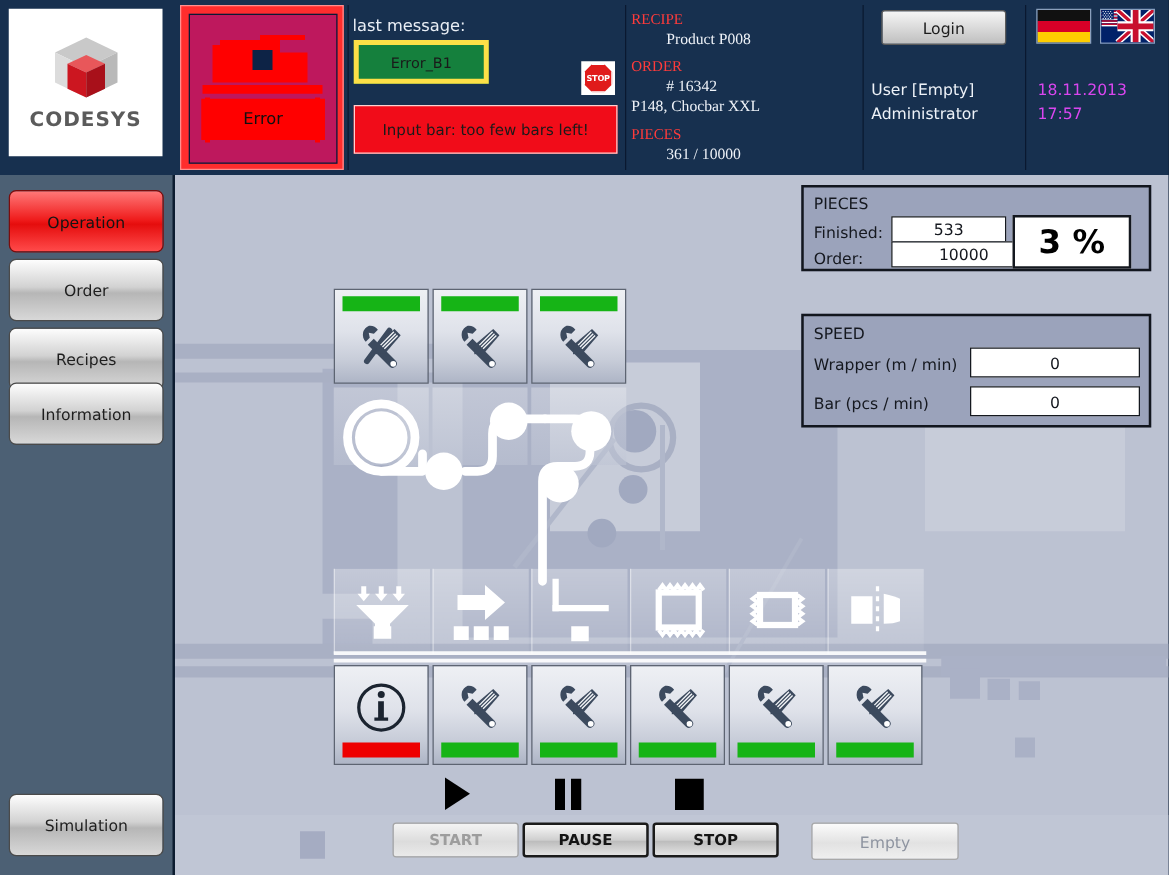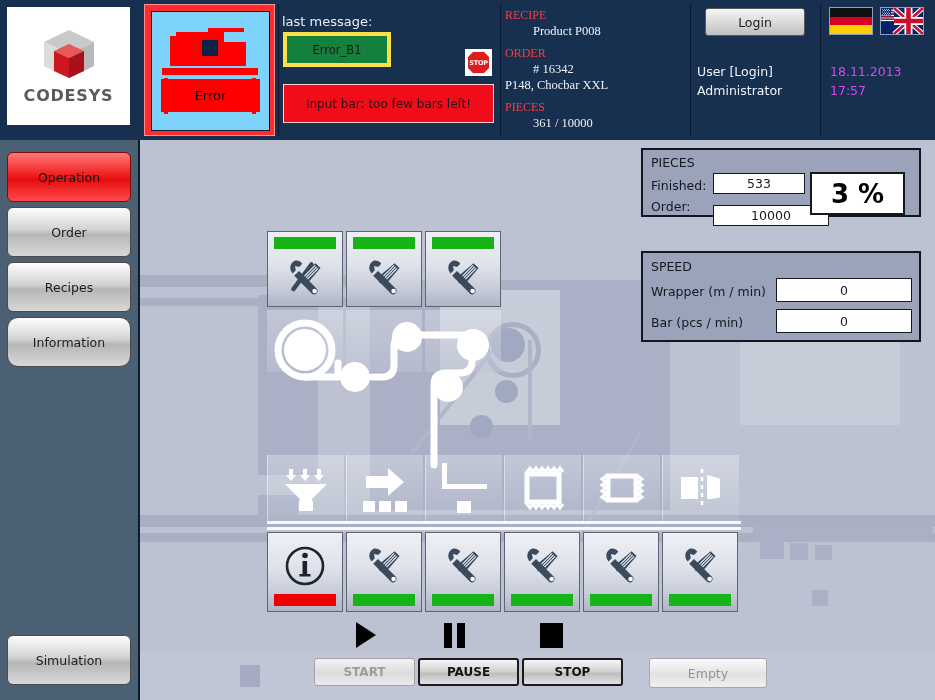--- a/index.html
+++ b/index.html
@@ -18,21 +18,21 @@
   
   .logo-box{position:absolute;left:7px;top:7px;width:123px;height:118px;background:#fff;
             display:flex;flex-direction:column;align-items:center;justify-content:center;}
   .logo-cube{width:74px;height:56px;position:relative;margin-bottom:2px;}
   .logo-cap{font-weight:bold;font-size:16px;letter-spacing:.8px;color:#5b5b5b;font-family:"DejaVu Sans","Liberation Sans",sans-serif;}
 
   
   .err-panel{position:absolute;left:144px;top:4px;width:131px;height:132px;
              background:#ff2d2d;padding:6px;box-sizing:border-box;
              border:1px solid #ff8f8f;}
-  .err-inner{width:100%;height:100%;background:#7dd3fc;position:relative;border:1px solid #0a1a33;}
+  .err-inner{width:100%;height:100%;background:#be185d;position:relative;border:1px solid #0a1a33;}
   .err-label{position:absolute;left:8%;top:57%;width:84%;height:28%;background:#ff0000;
              color:#101010;font-size:13px;display:flex;align-items:center;justify-content:center;}
 
   
   .lm-title{position:absolute;left:282px;top:14px;font-size:13px;color:#e9eef5;}
   .msg-small{position:absolute;left:283px;top:32px;width:100px;height:27px;background:#15803d;
              border:4px solid #fde047;color:#1a1a1a;font-size:11.5px;
              display:flex;align-items:center;justify-content:center;}
   .msg-big{position:absolute;left:283px;top:84px;width:209px;height:37px;background:#f10c19;
            border:1px solid #ffd0d0;color:#1a1a1a;font-size:12px;
@@ -197,21 +197,21 @@
       <div class="ro-val"># 16342</div>
       <div class="ro-val nopad">P148, Chocbar XXL</div>
       <div class="ro-gap"></div>
       <div class="ro-key">PIECES</div>
       <div class="ro-val">361 / 10000</div>
     </div>
 
     <div class="hdr-sep" style="left:690px;"></div>
 
     <div class="login-btn">Login</div>
-    <div class="user-line" style="top:64px;">User [Login]</div>
+    <div class="user-line" style="top:64px;">User [Empty]</div>
     <div class="user-line" style="top:83px;">Administrator</div>
 
     <div class="hdr-sep" style="left:820px;"></div>
 
     <div class="flag flag-de"></div>
     <div class="flag flag-en">
       <svg width="42" height="26" viewBox="0 0 42 26" preserveAspectRatio="none">
         <rect width="42" height="26" fill="#012169"></rect>
         <g>
           <rect x="0" y="0" width="22" height="14" fill="#012169"></rect>
@@ -263,21 +263,21 @@
       </svg>
     </div>
     <div class="dt-line" style="top:64px;">18.11.2013</div>
     <div class="dt-line" style="top:83px;">17:57</div>
   </div>
 
   <div class="sidebar">
     <div class="nav-btn active" style="top:12px;">Operation</div>
     <div class="nav-btn" style="top:67px;">Order</div>
     <div class="nav-btn" style="top:122px;">Recipes</div>
-    <div class="nav-btn" style="top:177px;border-radius:11px;">Information</div>
+    <div class="nav-btn" style="top:166px;">Information</div>
     <div class="nav-btn" style="top:495px;">Simulation</div>
   </div>
 
   <div class="main">
 
     <div class="bg-layer">
       <div class="bgrect" style="left:230px;top:140px;width:300px;height:230px;"></div>
       <div class="bgrect lt" style="left:300px;top:150px;width:120px;height:135px;"></div>
       <div class="bgrect lt" style="left:600px;top:155px;width:160px;height:130px;"></div>
       <div class="bgrect" style="left:118px;top:155px;width:60px;height:180px;"></div>
@@ -567,21 +567,21 @@
         </svg>
       </div>
       <div class="bar green"></div>
     </div>
 
     <div class="panel" style="left:501px;top:8px;width:280px;height:69px;">
       <div class="panel-title" style="left:8px;top:5px;">PIECES</div>
       <div class="plabel" style="left:8px;top:28px;">Finished:</div>
       <div class="plabel" style="left:8px;top:49px;">Order:</div>
       <div class="field" style="left:70px;top:23px;width:92px;height:21px;">533</div>
-      <div class="field" style="left:70px;top:43px;width:116px;height:21px;margin-top:12px;">10000</div>
+      <div class="field" style="left:70px;top:43px;width:116px;height:21px;">10000</div>
       <div class="pct" style="left:167px;top:22px;width:95px;height:43px;">3 %</div>
     </div>
 
     <div class="panel" style="left:501px;top:111px;width:280px;height:91px;">
       <div class="panel-title" style="left:8px;top:6px;">SPEED</div>
       <div class="plabel" style="left:8px;top:31px;">Wrapper (m / min)</div>
       <div class="plabel" style="left:8px;top:62px;">Bar (pcs / min)</div>
       <div class="field" style="left:133px;top:25px;width:136px;height:24px;">0</div>
       <div class="field" style="left:133px;top:56px;width:136px;height:24px;">0</div>
     </div>

